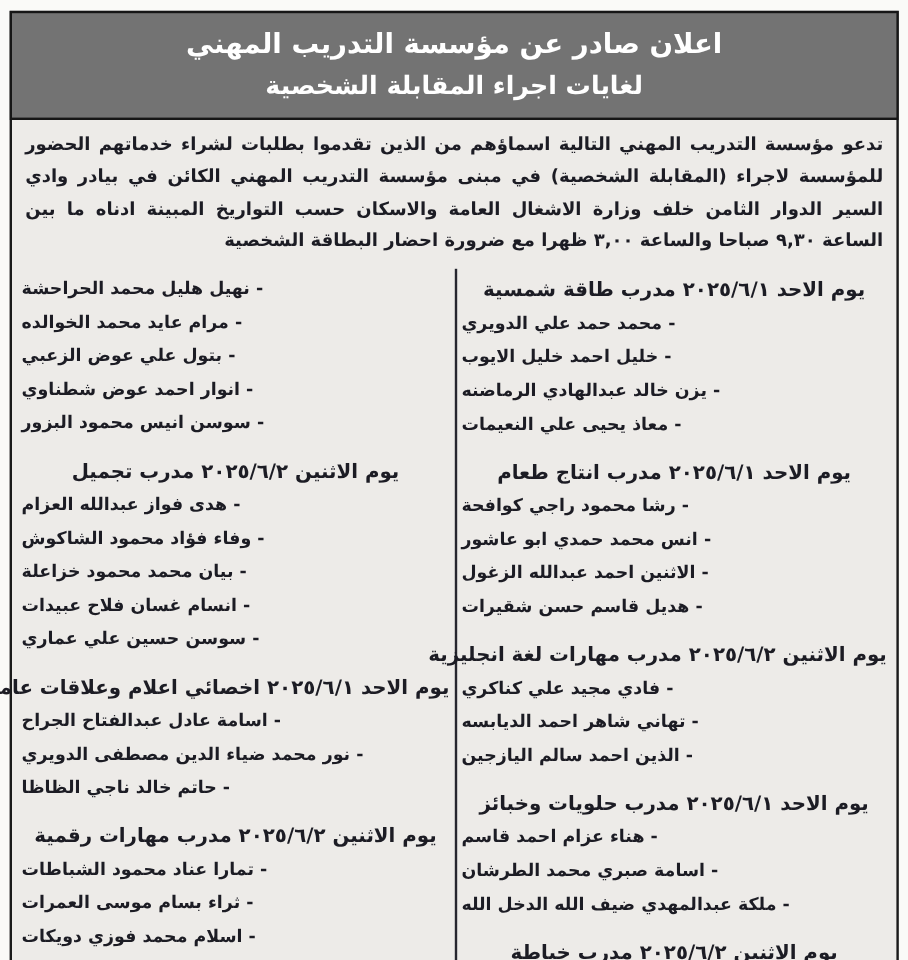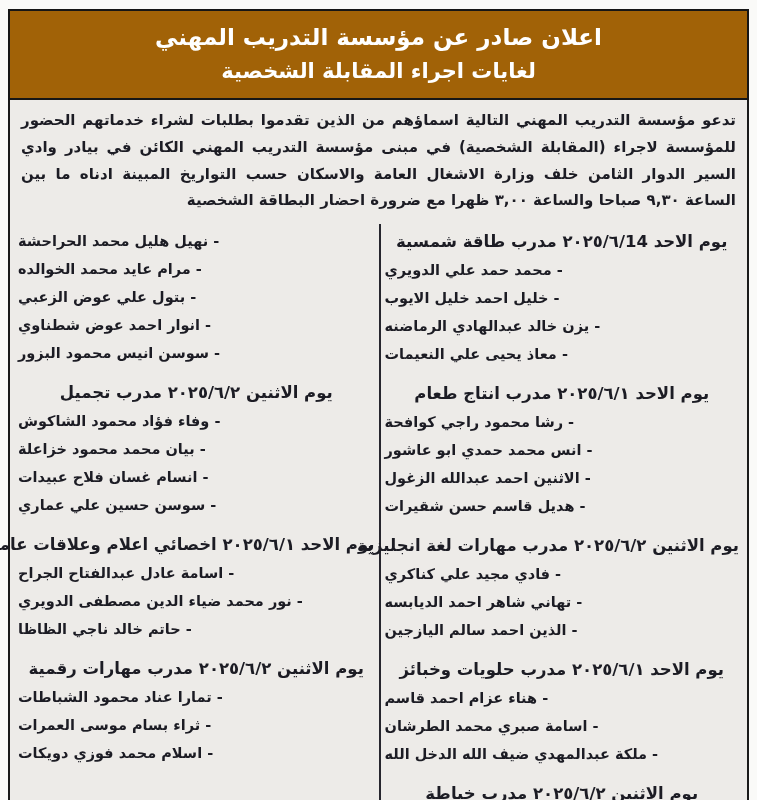--- a/index.html
+++ b/index.html
@@ -9,21 +9,21 @@
     width: 757px;
     height: 800px;
     overflow: hidden;
     font-family: "DejaVu Sans", "Liberation Sans", sans-serif;
   }
   .ad-frame {
     width: 741px;
     margin: 9px 8px 0 8px;
   }
   .ad-header {
-    background: #a16207;
+    background: #737373;
     color: #ffffff;
     text-align: center;
     padding: 9px 6px 11px 6px;
     border: 2px solid #161616;
   }
   .ad-header .h-line1 {
     font-size: 23px;
     font-weight: bold;
     line-height: 1.55;
   }
@@ -93,21 +93,21 @@
     <div class="h-line2">لغايات اجراء المقابلة الشخصية</div>
   </div>
 
   <div class="ad-body">
 
     <p class="intro">تدعو مؤسسة التدريب المهني التالية اسماؤهم من الذين تقدموا بطلبات لشراء خدماتهم الحضور للمؤسسة لاجراء (المقابلة الشخصية) في مبنى مؤسسة التدريب المهني الكائن في بيادر وادي السير الدوار الثامن خلف وزارة الاشغال العامة والاسكان حسب التواريخ المبينة ادناه ما بين الساعة ٩,٣٠ صباحا والساعة ٣,٠٠ ظهرا مع ضرورة احضار البطاقة الشخصية</p>
 
     <div class="columns">
       <div class="col col-right" id="col-right">
           <div class="section">
-            <div class="section-title">يوم الاحد ٢٠٢٥/٦/14 مدرب طاقة شمسية</div>
+            <div class="section-title">يوم الاحد ٢٠٢٥/٦/١ مدرب طاقة شمسية</div>
             <div class="name-line">- محمد حمد علي الدويري</div>
             <div class="name-line">- خليل احمد خليل الايوب</div>
             <div class="name-line">- يزن خالد عبدالهادي الرماضنه</div>
             <div class="name-line">- معاذ يحيى علي النعيمات</div>
           </div>
           <div class="section">
             <div class="section-title">يوم الاحد ٢٠٢٥/٦/١ مدرب انتاج طعام</div>
             <div class="name-line">- رشا محمود راجي كوافحة</div>
             <div class="name-line">- انس محمد حمدي ابو عاشور</div>
             <div class="name-line">- الاثنين احمد عبدالله الزغول</div>
@@ -132,20 +132,21 @@
       <div class="col col-left" id="col-left">
           <div class="section">
             <div class="name-line">- نهيل هليل محمد الحراحشة</div>
             <div class="name-line">- مرام عايد محمد الخوالده</div>
             <div class="name-line">- بتول علي عوض الزعبي</div>
             <div class="name-line">- انوار احمد عوض شطناوي</div>
             <div class="name-line">- سوسن انيس محمود البزور</div>
           </div>
           <div class="section">
             <div class="section-title">يوم الاثنين ٢٠٢٥/٦/٢ مدرب تجميل</div>
+            <div class="name-line">- هدى فواز عبدالله العزام</div>
             <div class="name-line">- وفاء فؤاد محمود الشاكوش</div>
             <div class="name-line">- بيان محمد محمود خزاعلة</div>
             <div class="name-line">- انسام غسان فلاح عبيدات</div>
             <div class="name-line">- سوسن حسين علي عماري</div>
           </div>
           <div class="section">
             <div class="section-title">يوم الاحد ٢٠٢٥/٦/١ اخصائي اعلام وعلاقات عامة</div>
             <div class="name-line">- اسامة عادل عبدالفتاح الجراح</div>
             <div class="name-line">- نور محمد ضياء الدين مصطفى الدويري</div>
             <div class="name-line">- حاتم خالد ناجي الظاظا</div>

